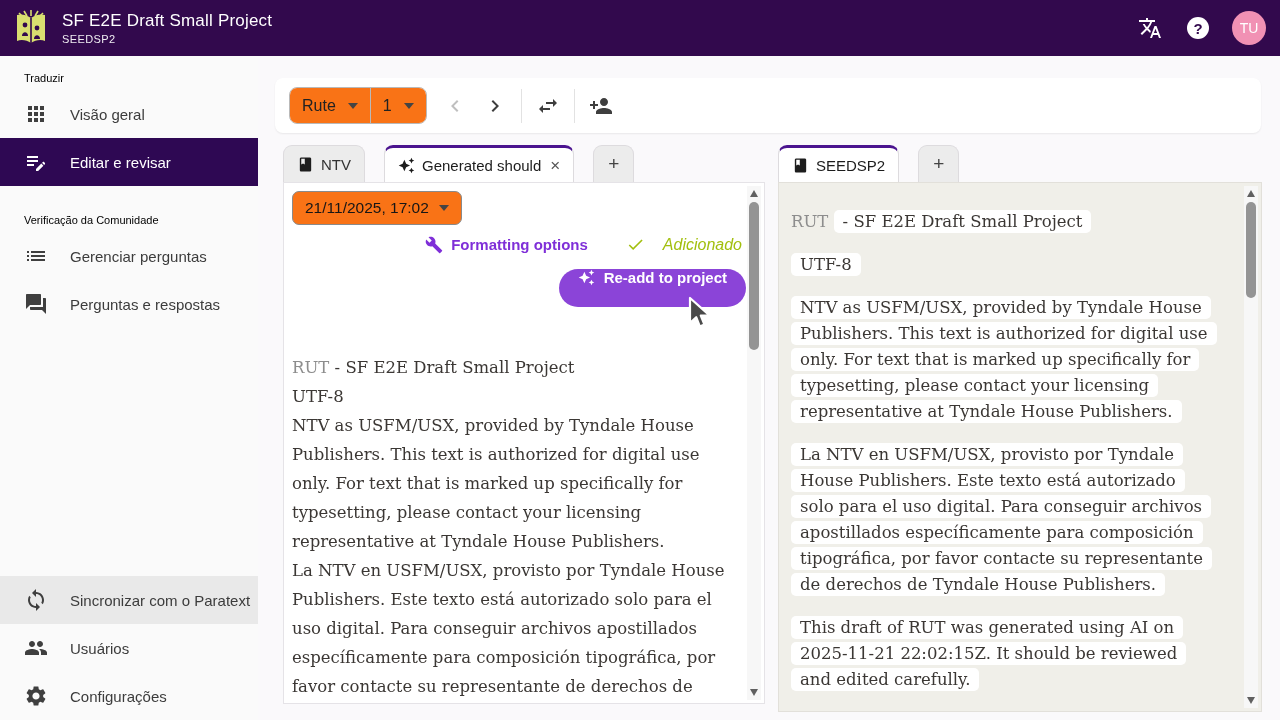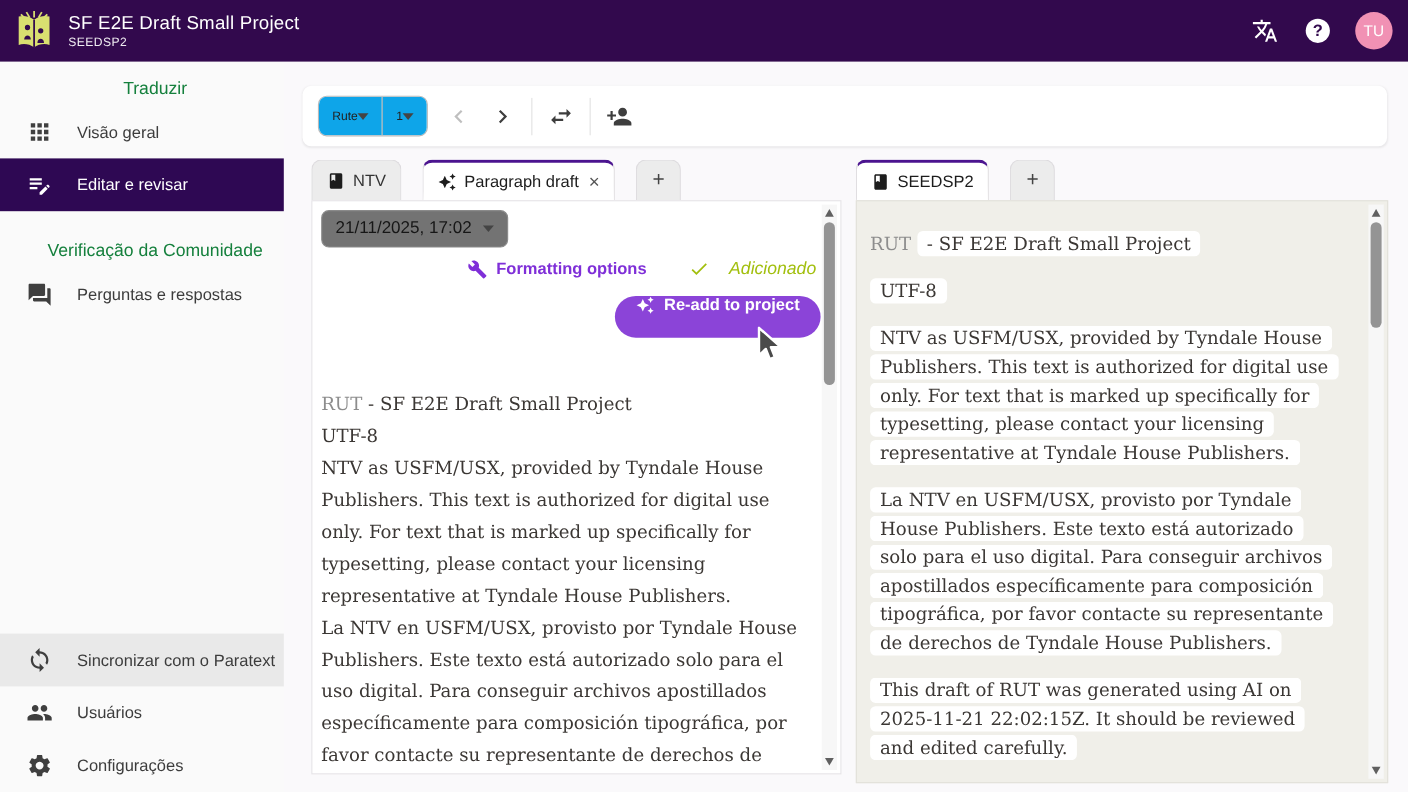--- a/index.html
+++ b/index.html
@@ -17,38 +17,38 @@
   .hicon { width:40px; height:40px; display:flex; align-items:center; justify-content:center;
            color:#fff; cursor:pointer; margin-left:8px; }
   .help-circle { width:22px; height:22px; border-radius:50%; background:#fff; color:#32094d;
                  font-weight:700; font-size:15px; display:flex; align-items:center; justify-content:center; }
   .avatar { width:34px; height:34px; border-radius:50%; background:#f191b4; color:#fff;
             font-size:14px; font-weight:500; display:flex; align-items:center; justify-content:center; margin-left:14px; }
 
   
   .sidebar { position:absolute; left:0; top:56px; width:258px; height:664px; background:#fafafa;
              display:flex; flex-direction:column; z-index:20; }
-  .nav-label { color:#15803d; font-size:16px; padding:16px 0 6px 24px;text-align:center; }
+  .nav-label { color:#000000; font-size:11px; padding:16px 0 6px 24px; }
   .nav-label.second { padding-top:28px; }
   .nav-item { height:48px; display:flex; align-items:center; padding-left:24px; color:#3c3c3c;
               font-size:15px; font-weight:500; cursor:pointer; }
   .nav-item .nicon { width:24px; height:24px; margin-right:22px; flex:none; color:#3f3f3f; }
   .nav-item.active { background:#2e0853; color:#fff; }
   .nav-item.active .nicon { color:#fff; }
   .nav-item.hovered { background:#e9e9e9; }
   .sb-spacer { flex:1; }
 
   
   .main { position:absolute; left:258px; top:56px; width:1022px; height:664px; background:#faf9fb; }
 
   
   .toolcard { position:absolute; left:17px; top:22px; width:986px; height:55px; background:#fff;
               border-radius:8px; box-shadow:0 1px 2px rgba(0,0,0,.07); display:flex; align-items:center; padding:0 14px; }
   .bookgroup { display:flex; align-items:stretch; border:1px solid #b9b9b9; border-radius:8px; height:37px; overflow:hidden; }
-  .bookbtn { display:flex; align-items:center; gap:0; padding:0 12px; font-size:11px; color:#222; cursor:pointer; background:#0ea5e9; }
+  .bookbtn { display:flex; align-items:center; gap:12px; padding:0 12px; font-size:16px; color:#222; cursor:pointer; background:#f97316; }
   .bookbtn + .bookbtn { border-left:1px solid #b9b9b9; }
   .caret-down { width:0; height:0; border-left:5px solid transparent; border-right:5px solid transparent; border-top:6px solid #444; }
   .tb-icon { width:40px; height:40px; display:flex; align-items:center; justify-content:center; cursor:pointer; color:#3e3e3e; }
   .tb-icon.disabled { color:#bfbfbf; cursor:default; }
   .tb-sep { width:1px; height:34px; background:#e2e2e2; margin:0 6px; }
 
   
   .panel { position:absolute; top:89px; }
   .panel-left { left:25px; width:482px; }
   .panel-right { left:520px; width:484px; }
@@ -60,21 +60,21 @@
   .tab.addtab { padding:0 14px; font-size:19px; color:#444; }
   .tab .ticon { width:17px; height:17px; color:#1d1d1d; flex:none; }
 
   .pbody { position:relative; background:#fff; border:1px solid #e5e3e7; overflow:hidden; }
   .pbody-left { height:522px; }
   .pbody-right { height:530px; background:#f0efe9; border-color:#e2e0da; }
 
   
   .date-select { position:absolute; left:8px; top:8px; height:34px; display:flex; align-items:center; gap:10px;
                  border:1px solid #8a8a8a; border-radius:7px; padding:0 12px; font-size:15.5px; color:#161616;
-                 background:#737373; cursor:pointer; }
+                 background:#f97316; cursor:pointer; }
   .opt-row { position:absolute; left:0; top:52px; width:100%; display:flex; justify-content:flex-end;
              align-items:center; gap:38px; padding-right:22px; }
   .fmt-link { display:flex; align-items:center; gap:8px; color:#7f2fd8; font-size:15px; font-weight:600; cursor:pointer; }
   .fmt-link svg { width:18px; height:18px; }
   .status-added { display:flex; align-items:center; gap:18px; color:#a2bf0e; font-size:16px; font-style:italic; }
   .status-added svg { width:19px; height:19px; }
   .readd-btn { position:absolute; right:18px; top:86px; height:38px; display:flex; align-items:flex-start; gap:9px;
                background:#8b44d8; color:#fff; font-size:15px; font-weight:600; border:none; border-radius:19px;
                padding:0 19px; cursor:pointer; font-family:"Liberation Sans",sans-serif; }
   .readd-btn svg { width:17px; height:17px; }
@@ -159,20 +159,28 @@
       <svg viewBox="0 0 24 24" fill="currentColor">
           <path d="M3 10h11v2H3v-2zm0-2h11V6H3v2zm0 8h7v-2H3v2zm15.01-3.13l.71-.71c.39-.39 1.02-.39 1.41 0l.71.71c.39.39.39 1.02 0 1.41l-.71.71-2.12-2.12zm-.71.71l-5.3 5.3V21h2.12l5.3-5.3-2.12-2.12z"></path>
         </svg>
     </span>
     <span>Editar e revisar</span>
   </div>
 
 
   <div class="nav-label second">Verificação da Comunidade</div>
 
+  <div class="nav-item">
+    <span class="nicon">
+      <svg viewBox="0 0 24 24" fill="currentColor">
+          <path d="M3 13h2v-2H3v2zm0 4h2v-2H3v2zm0-8h2V7H3v2zm4 4h14v-2H7v2zm0 4h14v-2H7v2zM7 7v2h14V7H7z"></path>
+        </svg>
+    </span>
+    <span>Gerenciar perguntas</span>
+  </div>
 
   <div class="nav-item">
     <span class="nicon">
       <svg viewBox="0 0 24 24" fill="currentColor">
           <path d="M21 6h-2v9H6v2c0 .55.45 1 1 1h11l4 4V7c0-.55-.45-1-1-1zm-4 6V3c0-.55-.45-1-1-1H3c-.55 0-1 .45-1 1v14l4-4h10c.55 0 1-.45 1-1z"></path>
         </svg>
     </span>
     <span>Perguntas e respostas</span>
   </div>
 
@@ -253,21 +261,21 @@
             </svg>
         </span>
         <span>NTV</span>
       </div>
       <div class="tab active">
         <span class="ticon">
           <svg viewBox="0 0 24 24" fill="currentColor">
               <path d="M19 9l1.25-2.75L23 5l-2.75-1.25L19 1l-1.25 2.75L15 5l2.75 1.25L19 9zm-7.5.5L9 4 6.5 9.5 1 12l5.5 2.5L9 20l2.5-5.5L17 12l-5.5-2.5zM19 15l-1.25 2.75L15 19l2.75 1.25L19 23l1.25-2.75L23 19l-2.75-1.25L19 15z"></path>
             </svg>
         </span>
-        <span>Paragraph draft</span>
+        <span>Generated should</span>
         <span class="tclose">×</span>
       </div>
       <div class="tab addtab">+</div>
     </div>
     <div class="pbody pbody-left">
       <div class="date-select">
         <span>21/11/2025, 17:02</span>
         <span class="caret-down"></span>
       </div>
       <div class="opt-row">

